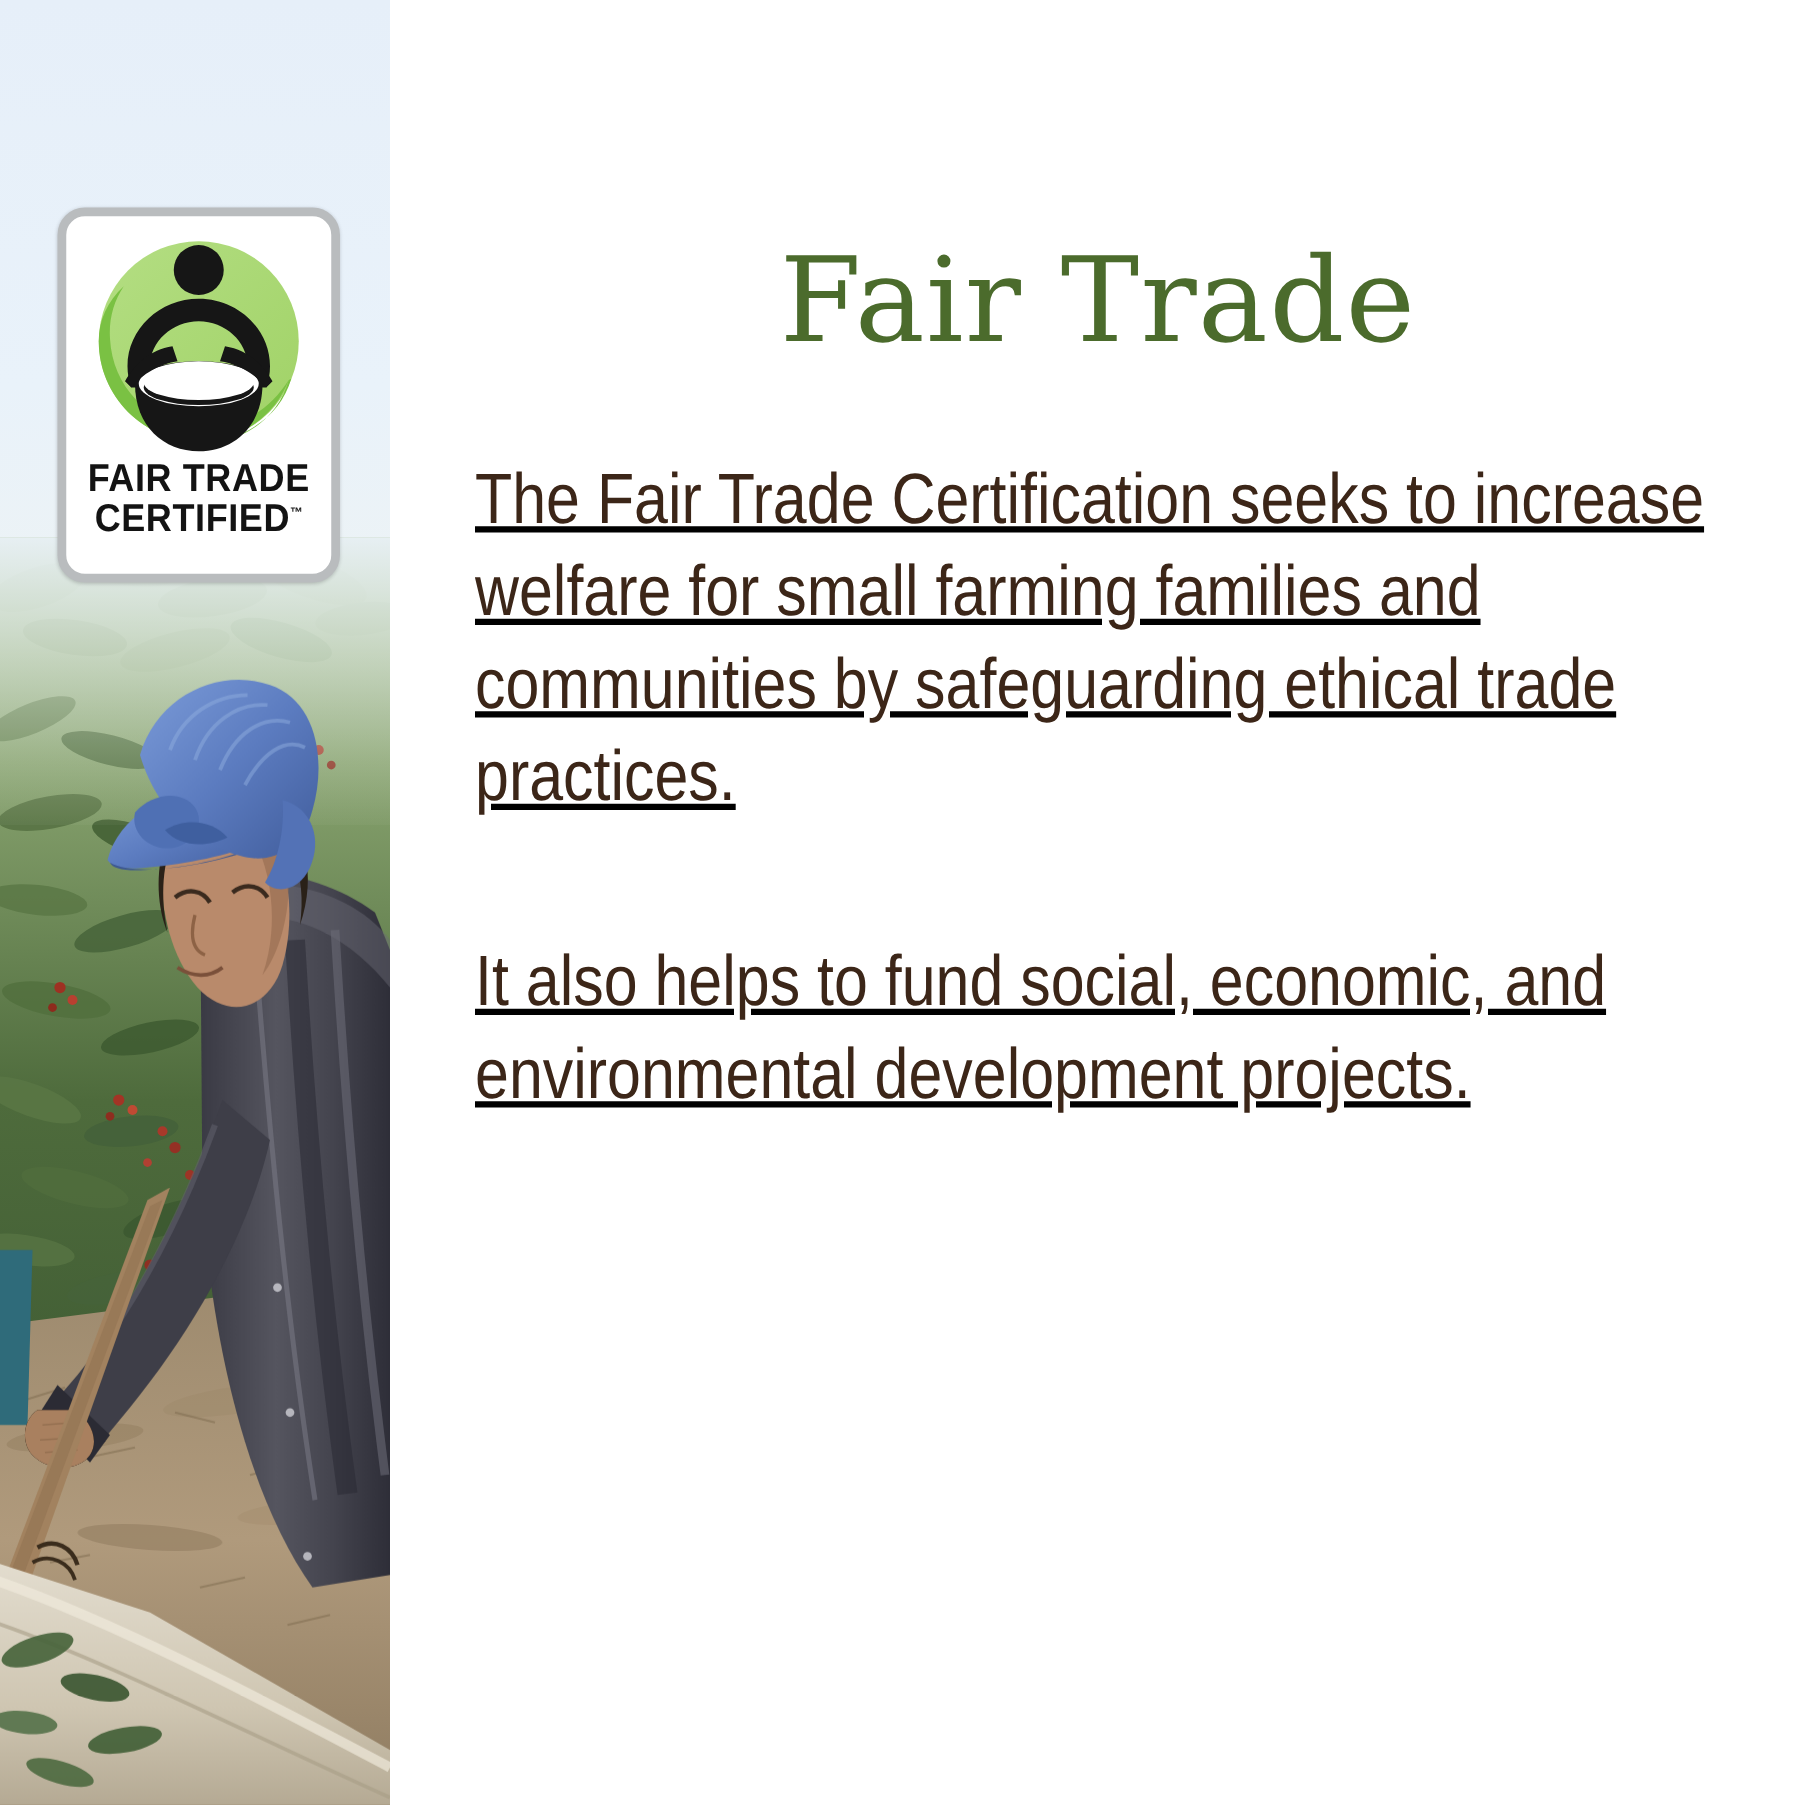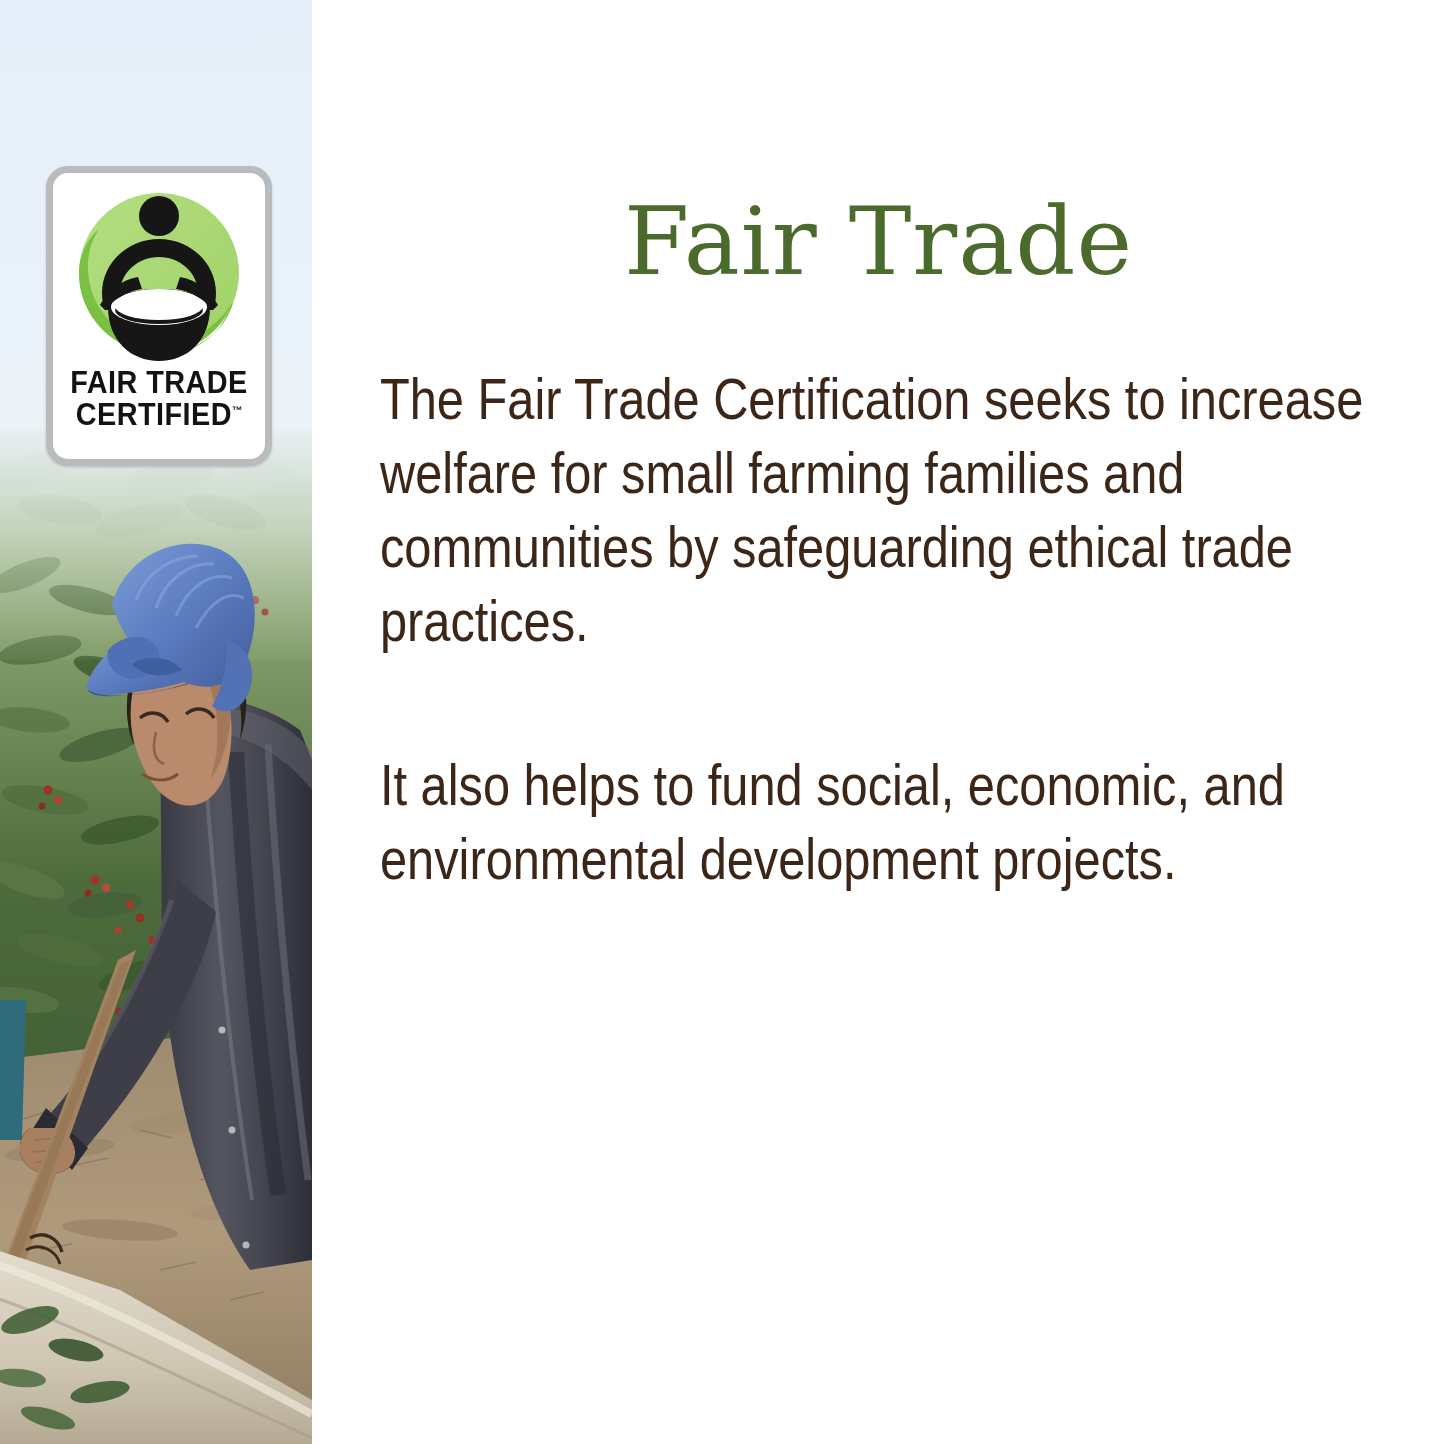--- a/index.html
+++ b/index.html
@@ -103,20 +103,21 @@
     font-size: 94px;
     line-height: 1;
     color: #4b6b2c;
     letter-spacing: 1px;
   }
   .body-block {
     position: absolute;
     left: 68px;
     top: 362px;
     width: 1000px;
+    text-decoration: underline;
   }
   .body-para {
     font-family: "Liberation Sans", sans-serif;
     font-weight: 400;
     font-size: 57px;
     line-height: 74px;
     color: #3c2618;
     margin: 0;
     transform: scaleX(0.855);
     transform-origin: left top;

